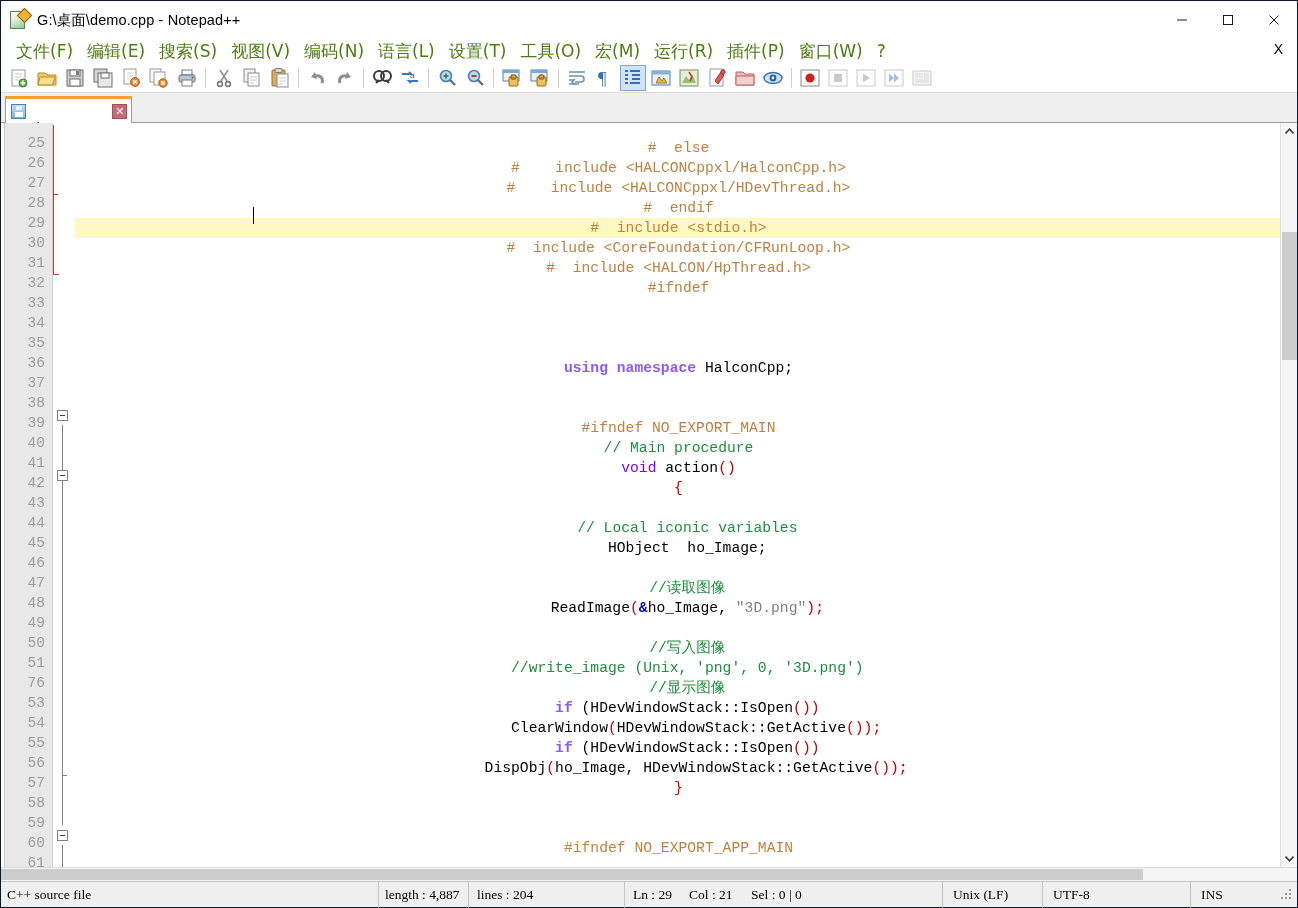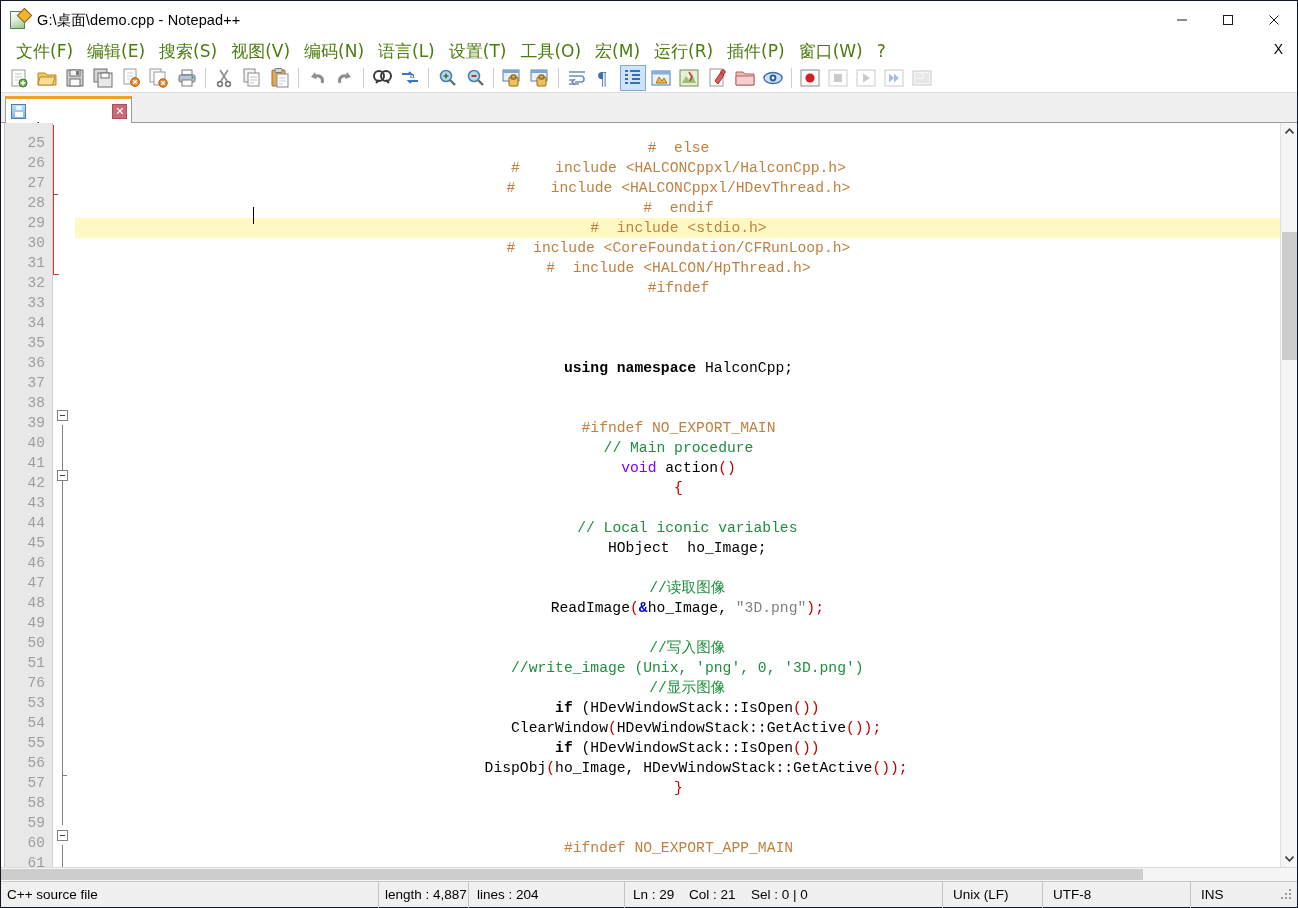--- a/index.html
+++ b/index.html
@@ -275,21 +275,21 @@
     font-family: "Liberation Mono", monospace;
     font-size: 14.7px;
     white-space: pre;
     color: #000000;
     padding-left: 2px;
   }
   .cl.hl { background: #fef9c3; }
 
   
   .t-pre   { color:#c08040; }
-  .t-kw    { color:#000000; font-weight:bold;margin-top:30px; }
+  .t-kw    { color:#8b5cf6; font-weight:bold;margin-top:30px; }
   .t-kw2   { color:#8000ff; }
   .t-plain { color:#000000; }
   .t-com   { color:#1f8f3f; }
   .t-str   { color:#808080; }
   .t-paren { color:#c00000; }
   .t-amp   { color:#0000c0; font-weight:bold; }
 
   
   .caret {
     position:absolute;
@@ -336,20 +336,21 @@
   
   .statusbar {
     height: 26px;
     background: #f0f0f0;
     border-top: 1px solid #c8c8c8;
     display: flex;
     align-items: center;
     flex: 0 0 auto;
     font-size: 13.5px;
     color: #000;
+    font-family: Liberation Serif, serif;
   }
   .sb {
     height: 26px;
     display: flex; align-items: center;
     padding-left: 6px;
     border-right: 1px solid #c4c4c4;
     white-space: nowrap;
     overflow: hidden;
   }
   .sb.last { border-right: none; }

